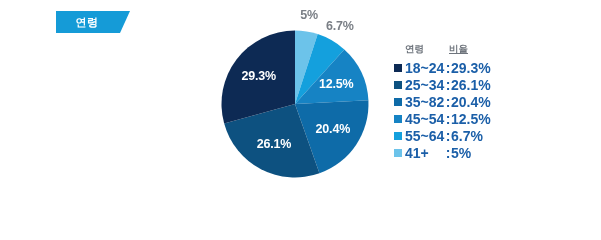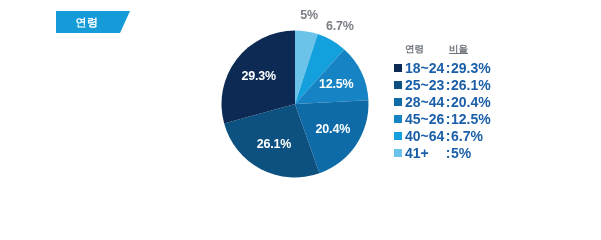--- a/index.html
+++ b/index.html
@@ -137,39 +137,39 @@
   </div>
   <div id="legend-rows">
       <div class="legend-row">
         <span class="legend-swatch" style="background: rgb(13, 42, 84);"></span>
         <span class="legend-cat">18~24</span>
         <span class="legend-colon">:</span>
         <span class="legend-val">29.3%</span>
       </div>
       <div class="legend-row">
         <span class="legend-swatch" style="background: rgb(13, 81, 128);"></span>
-        <span class="legend-cat">25~23</span>
+        <span class="legend-cat">25~34</span>
         <span class="legend-colon">:</span>
         <span class="legend-val">26.1%</span>
       </div>
       <div class="legend-row">
         <span class="legend-swatch" style="background: rgb(14, 107, 168);"></span>
-        <span class="legend-cat">28~44</span>
+        <span class="legend-cat">35~82</span>
         <span class="legend-colon">:</span>
         <span class="legend-val">20.4%</span>
       </div>
       <div class="legend-row">
         <span class="legend-swatch" style="background: rgb(22, 131, 196);"></span>
-        <span class="legend-cat">45~26</span>
+        <span class="legend-cat">45~54</span>
         <span class="legend-colon">:</span>
         <span class="legend-val">12.5%</span>
       </div>
       <div class="legend-row">
         <span class="legend-swatch" style="background: rgb(20, 160, 221);"></span>
-        <span class="legend-cat">40~64</span>
+        <span class="legend-cat">55~64</span>
         <span class="legend-colon">:</span>
         <span class="legend-val">6.7%</span>
       </div>
       <div class="legend-row">
         <span class="legend-swatch" style="background: rgb(108, 195, 234);"></span>
         <span class="legend-cat">41+</span>
         <span class="legend-colon">:</span>
         <span class="legend-val">5%</span>
       </div>
     </div>

